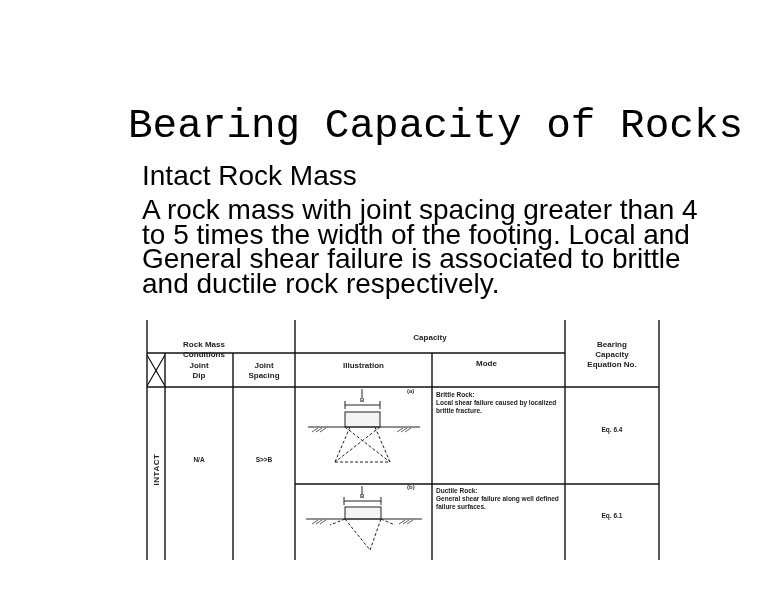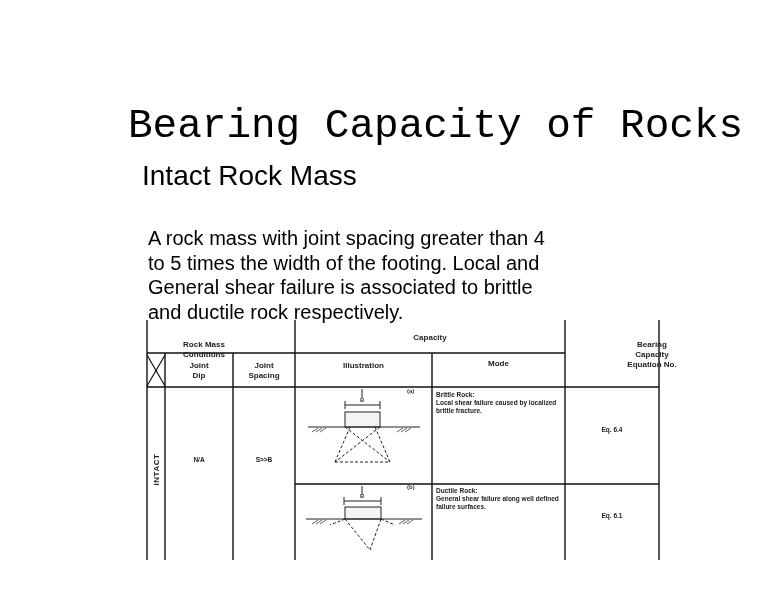--- a/index.html
+++ b/index.html
@@ -1,19 +1,19 @@
 <!DOCTYPE html>
 <html><head>
 <meta charset="utf-8">
 <style>
   html, body { margin: 0; padding: 0; background: #ffffff; }
   body { width: 768px; height: 594px; position: relative; overflow: hidden; font-family: "Liberation Sans", sans-serif; color: #000; }
   .title { position: absolute; left: 128px; top: 102px; font-size: 41px; line-height: 48px; white-space: nowrap; font-family: Liberation Mono, monospace; }
   .subtitle { position: absolute; left: 142px; top: 162px; font-size: 28px; line-height: 28px; white-space: nowrap; }
-  .para { position: absolute; left: 148px; top: 198px; width: 580px; font-size: 20px; line-height: 24.5px; white-space: pre-line; margin-top: 28px; }
+  .para { position: absolute; left: 142px; top: 198px; width: 580px; font-size: 28px; line-height: 24.5px; white-space: pre-line; }
   .tbl { position: absolute; left: 0; top: 0; width: 768px; height: 594px; }
   .cell { position: absolute; display: flex; align-items: center; justify-content: center; text-align: center; font-family: "Liberation Sans", sans-serif; font-weight: bold; color: #222; }
   .hdr { font-size: 8px; line-height: 10px; }
   .small { font-size: 6.5px; line-height: 8px; font-weight: bold; color: #222; }
   .mode { position: absolute; text-align: left; font-size: 6.5px; line-height: 7.5px; font-weight: bold; color: #222; }
   .vert { position: absolute; transform: rotate(-90deg); transform-origin: center center; font-size: 8px; font-weight: bold; color: #222; letter-spacing: 0.5px; white-space: nowrap; }
   .tag { position: absolute; font-size: 6px; font-weight: bold; color: #333; }
 </style>
 </head>
 <body>
@@ -91,29 +91,29 @@
       <line x1="399" y1="524" x2="405" y2="520"></line>
       <line x1="403" y1="524" x2="409" y2="520"></line>
       <line x1="407" y1="524" x2="413" y2="520"></line>
     </g>
   </g>
 </svg>
 
 <div class="cell hdr" style="left:146px;top:322px;width:116px;height:31px;white-space:pre-line;margin-top:12px;">Rock Mass
 Conditions</div>
 <div class="cell hdr" style="left:295px;top:322px;width:270px;height:31px;">Capacity</div>
-<div class="cell hdr" style="left:565px;top:322px;width:94px;height:65px;white-space:pre-line;padding-left:40px;">Bearing
+<div class="cell hdr" style="left:565px;top:322px;width:94px;height:65px;white-space:pre-line;">Bearing
 Capacity
 Equation No.</div>
 <div class="cell hdr" style="left:165px;top:354px;width:68px;height:33px;white-space:pre-line;">Joint
 Dip</div>
 <div class="cell hdr" style="left:233px;top:354px;width:62px;height:33px;white-space:pre-line;">Joint
 Spacing</div>
 <div class="cell hdr" style="left:295px;top:354px;width:137px;height:24px;">Illustration</div>
-<div class="cell hdr" style="left:432px;top:354px;width:133px;height:20px;">Mode</div>
+<div class="cell hdr" style="left:420px;top:354px;width:133px;height:20px;">Mode</div>
 
 <div class="vert" style="left:136px;top:465px;width:40px;text-align:center;">INTACT</div>
 
 <div class="cell small" style="left:165px;top:450px;width:68px;height:20px;">N/A</div>
 <div class="cell small" style="left:233px;top:450px;width:62px;height:20px;">S&gt;&gt;B</div>
 
 <div class="tag" style="left:407px;top:388px;">(a)</div>
 <div class="tag" style="left:360px;top:397px;">B</div>
 <div class="mode" style="left:436px;top:391px;width:125px;">Brittle Rock:</div>
 <div class="mode" style="left:436px;top:399px;width:125px;">Local shear failure caused by localized brittle fracture.</div>

